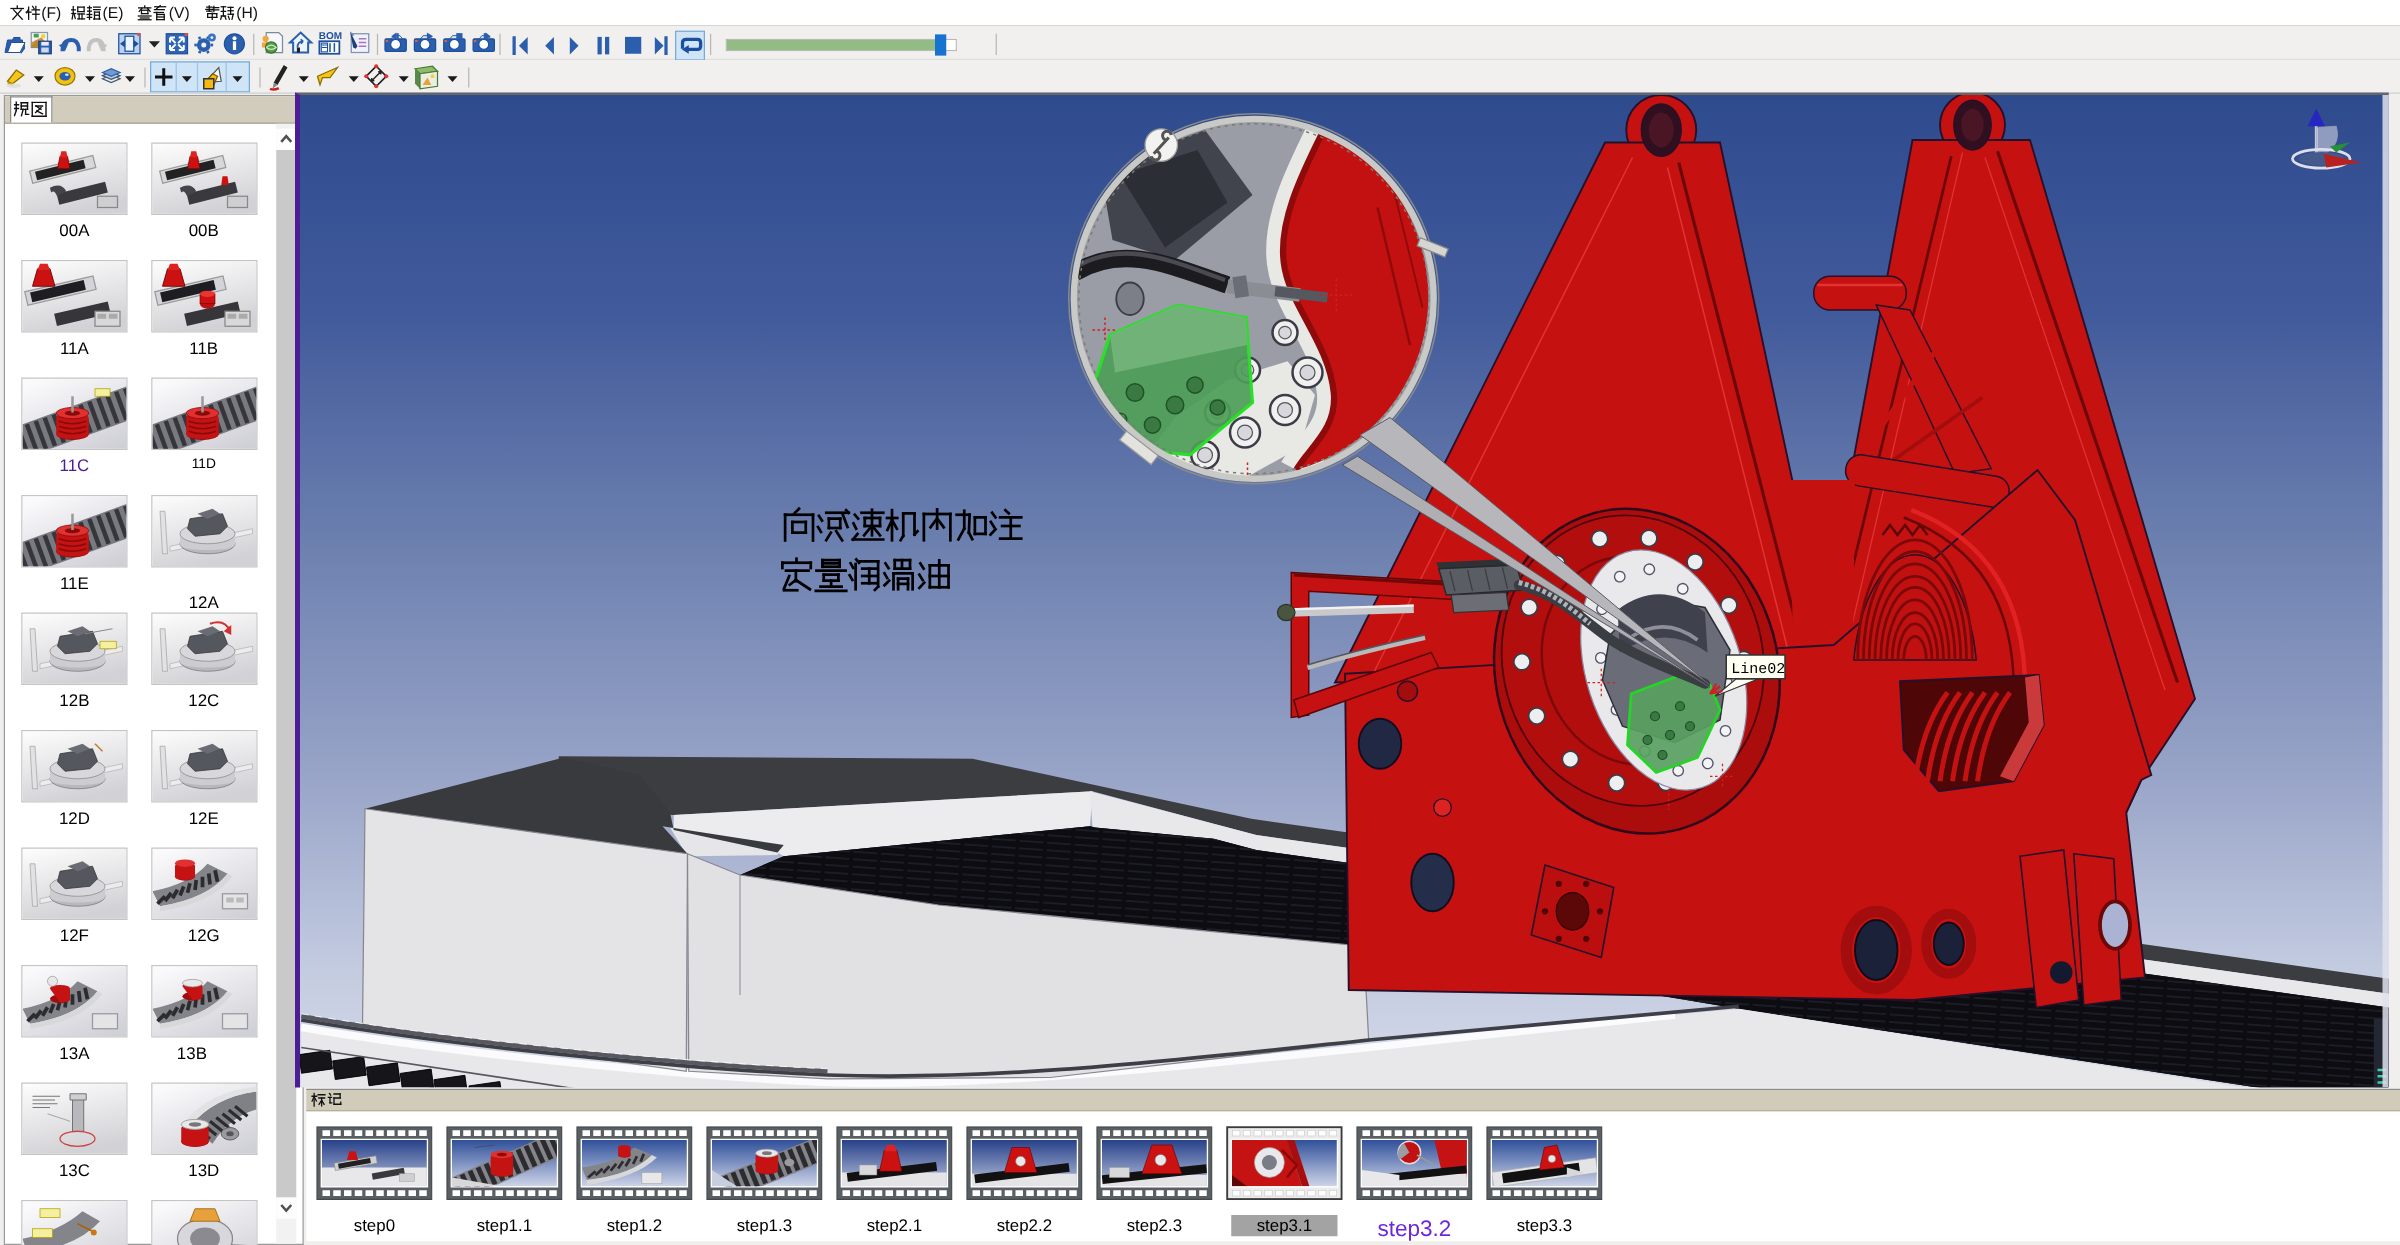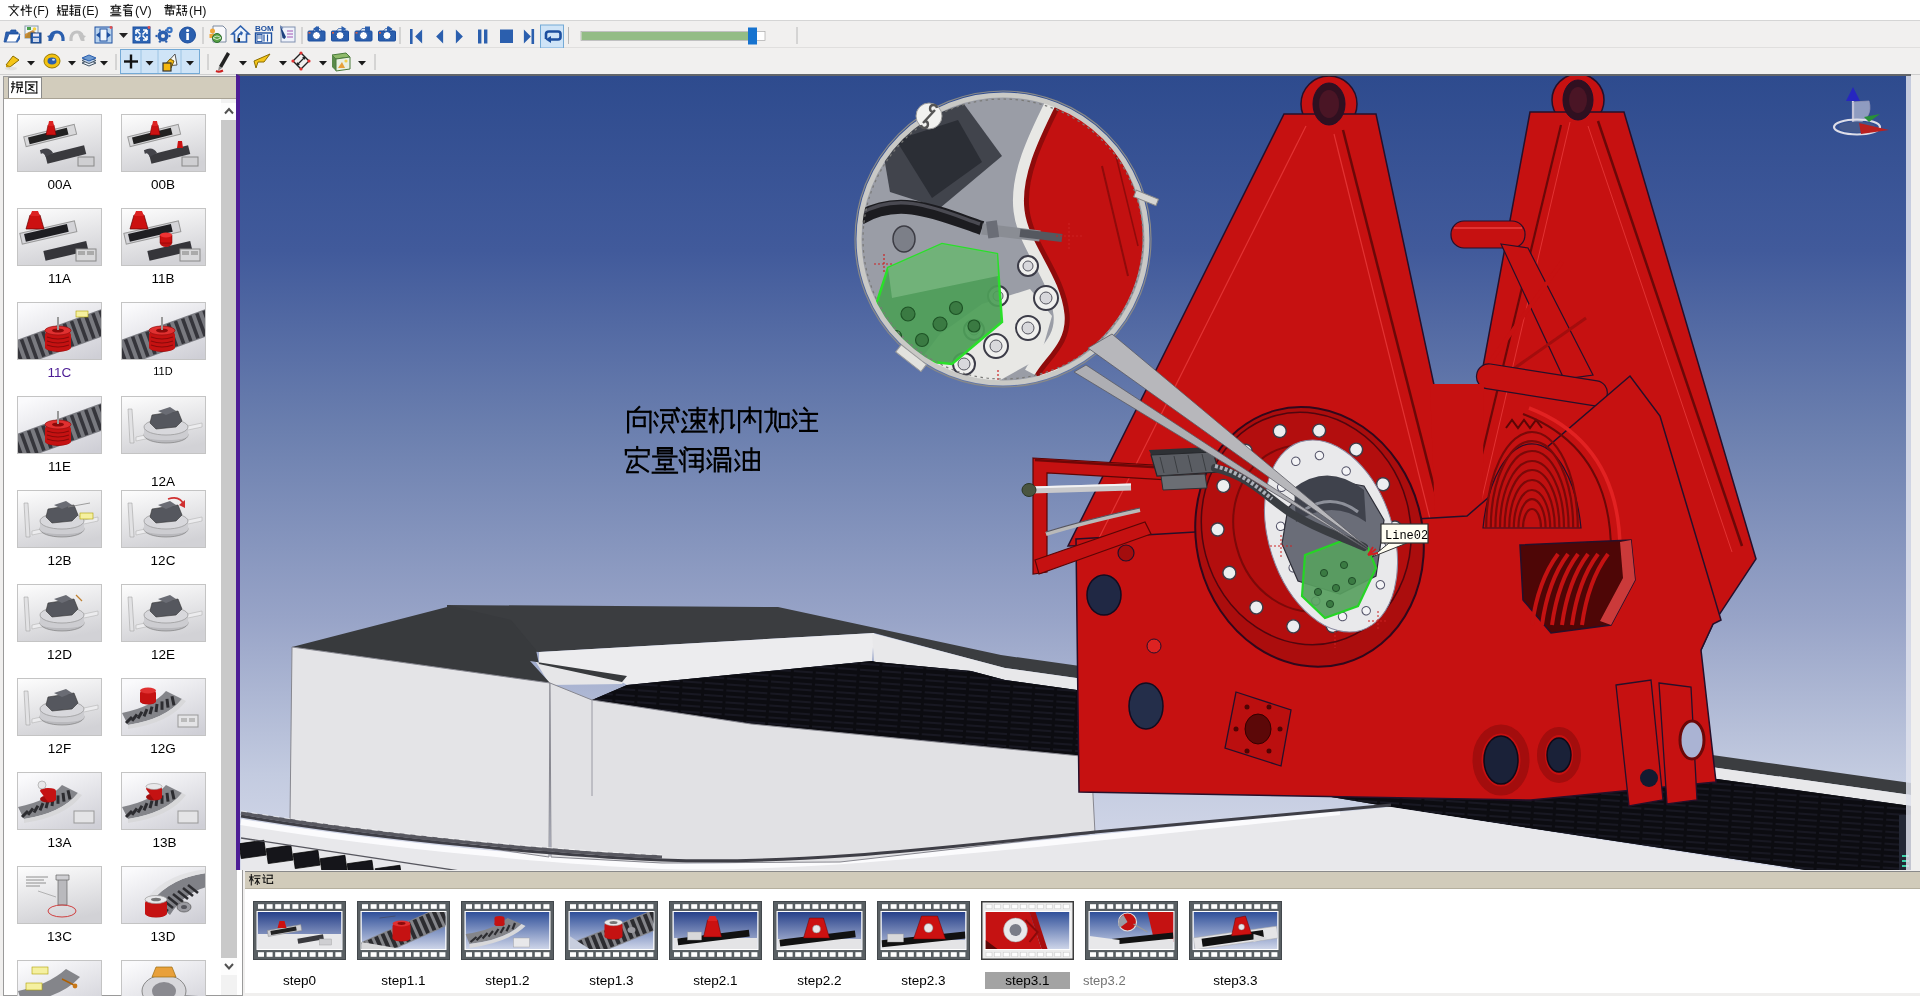--- a/index.html
+++ b/index.html
@@ -805,21 +805,21 @@
         <path d="M46 28.599999999999998 L45 19.8" stroke="#2c2c30" stroke-width="3" fill="none"></path>
         <path d="M52 26.4 L50 17.2" stroke="#2c2c30" stroke-width="3" fill="none"></path>
         <path d="M60 20 Q44 40 6 46 L6 50 Q48 44 64 22 Z" fill="#d8d8da"></path>
         <g>
           <ellipse cx="32" cy="24" rx="8" ry="3.5" fill="#a00d0d"></ellipse>
           <path d="M24 16 Q24 13 32 13 Q40 13 40 16 L40 24 Q40 27 32 27 Z" fill="#c51212"></path>
           <ellipse cx="32" cy="13.5" rx="8" ry="3" fill="#e8e8ea" stroke="#999" stroke-width="0.6"></ellipse>
         </g>
         <rect x="56" y="38" width="20" height="12" fill="#e4e4e6" stroke="#999"></rect>
       </svg></div>
-    <div class="abs" style="left:112px;top:835px;width:105px;text-align:center;font-size:13.5px;color:#000">13B</div>
+    <div class="abs" style="left:101px;top:835px;width:105px;text-align:center;font-size:13.5px;color:#000">13B</div>
     <div class="abs" style="left:17.0px;top:866px;width:85px;height:58px;border:1px solid #c4c4c4;box-sizing:border-box;overflow:hidden;background:#fff"><svg width="85" height="58" viewBox="0 0 85 58">
         <defs>
           <linearGradient id="gth" x1="0" y1="0" x2="0.3" y2="1">
             <stop offset="0" stop-color="#fdfdfd"></stop>
             <stop offset="1" stop-color="#d2d2d6"></stop>
           </linearGradient>
           <linearGradient id="gth2" x1="0.2" y1="0" x2="0.8" y2="1">
             <stop offset="0" stop-color="#fafafc"></stop>
             <stop offset="1" stop-color="#cfcfd6"></stop>
           </linearGradient>
@@ -1804,21 +1804,21 @@
         <path d="M34 3 A9 9 0 0 0 30 16 L38 10 Z" fill="#9a9da6"></path>
         <path d="M58 0 L84 0 L84 30 L64 26 Z" fill="#c51212"></path>
         <path d="M44 12 L58 20" stroke="#999" stroke-width="1.2"></path>
         <rect y="27" width="84" height="10" fill="#e4e4e6"></rect>
         <g transform="rotate(-6 40 28)">
           <rect x="10" y="25" width="74" height="6" fill="#111"></rect>
         </g>
         <path d="M0 24 L30 28 L30 37 L0 37 Z" fill="#e8e8ea"></path>
       </svg>
     </svg></div>
-<div class="abs" style="left:1079px;top:973px;width:105px;font-size:13px;color:#737373"><span style="padding:1px 4px">step3.2</span></div>
+<div class="abs" style="left:1079px;top:973px;width:105px;text-align:center;font-size:18px;color:#6d28d9"><span style="padding:1px 4px">step3.2</span></div>
 <div class="abs" style="left:1189px;top:901px;width:93px;height:59px"><svg width="93" height="59">
       <rect x="0.5" y="0.5" width="92" height="58" fill="#595f63" stroke="#43484c" stroke-width="1"></rect>
       <rect x="5.0" y="3.2" width="6" height="4.6" fill="#ffffff"></rect>
       <rect x="5.0" y="51.2" width="6" height="4.6" fill="#ffffff"></rect>
       <rect x="13.6" y="3.2" width="6" height="4.6" fill="#ffffff"></rect>
       <rect x="13.6" y="51.2" width="6" height="4.6" fill="#ffffff"></rect>
       <rect x="22.2" y="3.2" width="6" height="4.6" fill="#ffffff"></rect>
       <rect x="22.2" y="51.2" width="6" height="4.6" fill="#ffffff"></rect>
       <rect x="30.8" y="3.2" width="6" height="4.6" fill="#ffffff"></rect>
       <rect x="30.8" y="51.2" width="6" height="4.6" fill="#ffffff"></rect>

